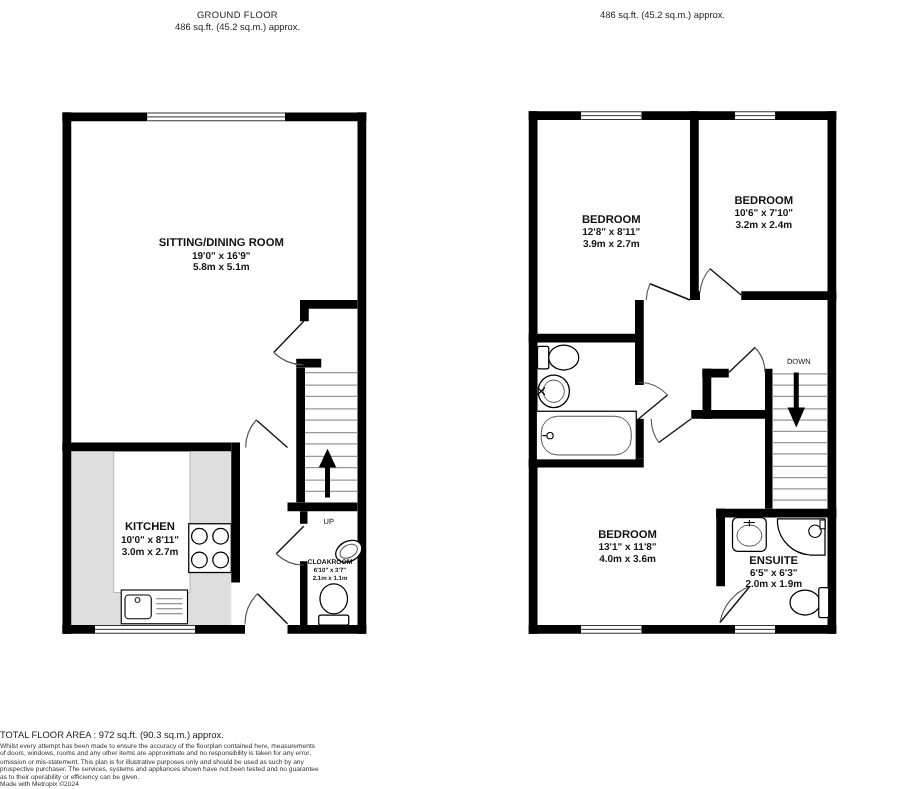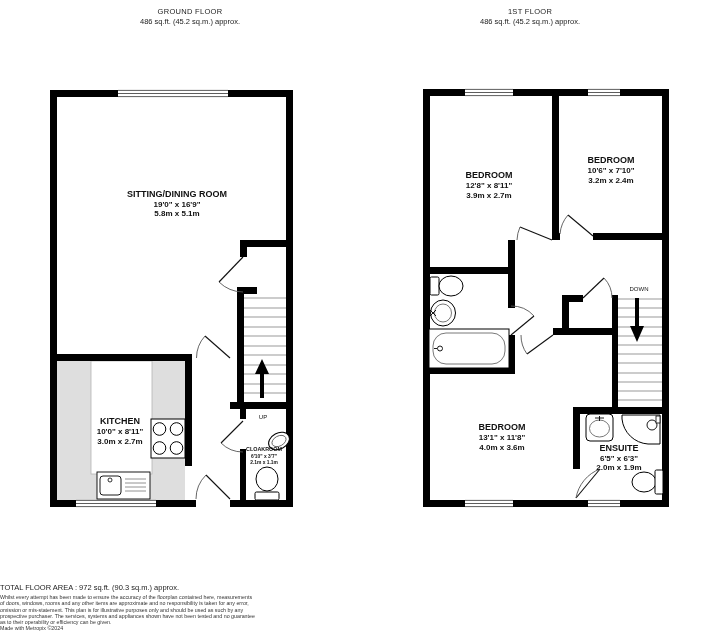--- a/index.html
+++ b/index.html
@@ -31,21 +31,20 @@
 </head>
 <body>
 
 <div id="canvas">
 
   <div class="floor-header" id="hdr-ground">
     <div class="t">GROUND FLOOR</div>
     <div>486 sq.ft. (45.2 sq.m.) approx.</div>
   </div>
   <div class="floor-header" id="hdr-first">
-    <div class="t">1ST FLOOR</div>
     <div>486 sq.ft. (45.2 sq.m.) approx.</div>
   </div>
 
   <svg id="svg-ground" width="262" height="436" viewBox="40 78 262 436">
 
     <g>
       <rect x="57" y="359" width="128" height="139" fill="#dedede"></rect>
       <rect x="91" y="359" width="61" height="113" fill="#ffffff" stroke="#b5b5b5" stroke-width="0.8"></rect>
     </g>
 

